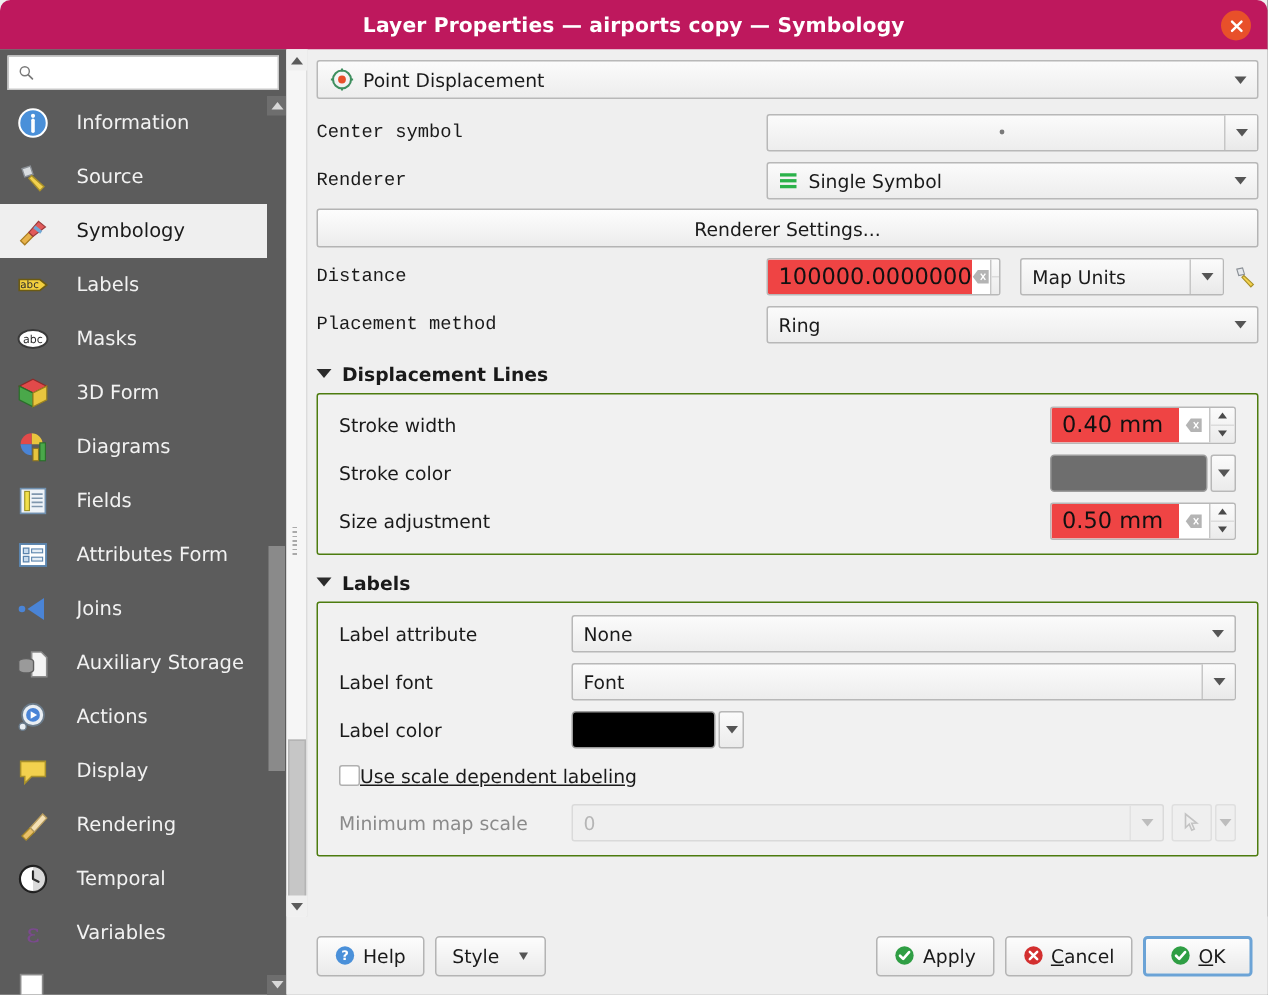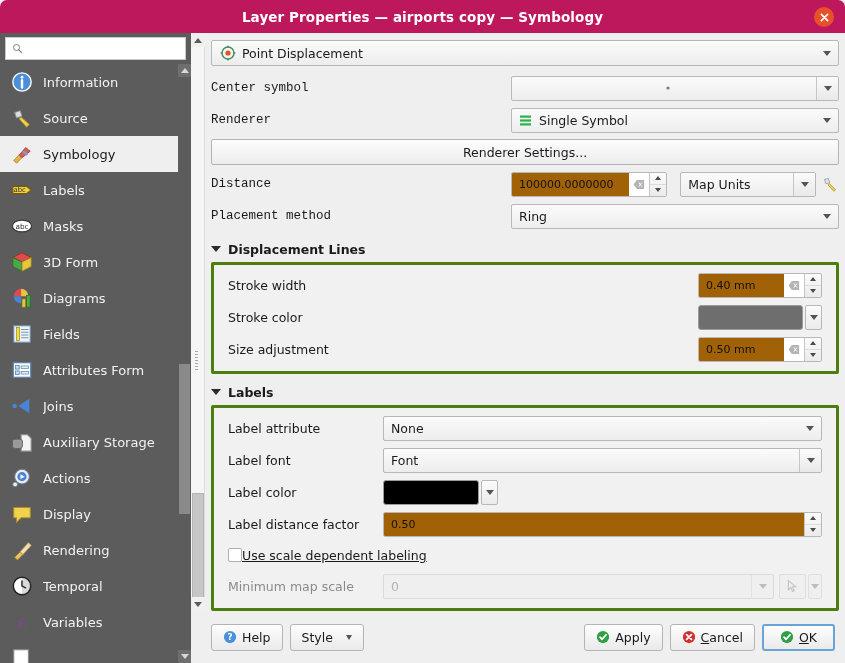--- a/index.html
+++ b/index.html
@@ -62,21 +62,21 @@
     width: 11px; height: 11px; display: block;
   }
   #search-box input {
     border: none; outline: none; background: transparent;
     font-family: inherit; font-size: 12px; flex: 1; color: #333;
   }
   #nav-list {
     flex: 1 1 auto; overflow: hidden; position: relative;
   }
   .nav-item {
-    display: flex; align-items: center; gap: 9px;
+    display: flex; align-items: center; gap: 17px;
     height: 36px; padding-left: 10px;
     color: #f2f2f2; font-size: 13px;
     cursor: pointer;
     white-space: nowrap;
   }
   .nav-item.selected {
     background: #efefef; color: #1a1a1a;
   }
   .nav-item .ico {
     width: 24px; height: 24px; flex: 0 0 24px;
@@ -179,21 +179,21 @@
     font-size: 12.5px; color: #1a1a1a; cursor: pointer;
   }
 
   .spin {
     height: 25px; display: flex; align-items: stretch;
     border: 1px solid #b8b8b8; border-radius: 2px; background: #fff;
     overflow: hidden;
   }
   .spin .val {
     flex: 1; display: flex; align-items: center; padding-left: 7px;
-    font-size: 11px; color: #111; background: #a16207;
+    font-size: 15px; color: #111; background: #ef4444;
   }
   .spin .clr {
     width: 20px; display: flex; align-items: center; justify-content: center;
     color: #9a9a9a; font-size: 11px; cursor: pointer;
   }
   .spin-arrows {
     width: 17px; flex: 0 0 17px;
     border-left: 1px solid #c6c6c6;
     display: flex; flex-direction: column;
     background-image: linear-gradient(#fbfbfb,#ebebeb);
@@ -219,21 +219,21 @@
   }
 
   
   .grp-hdr {
     display: flex; align-items: center; gap: 7px;
     height: 26px; font-weight: bold; font-size: 12.5px; color: #1a1a1a;
     cursor: pointer;
   }
   .tri.grp-open { border-left:5px solid transparent;border-right:5px solid transparent;border-top:6px solid #2b2b2b; }
   .grp-box {
-    border: 3px solid #4d7c0f; border-radius: 2px;
+    border: 1px solid #4d7c0f; border-radius: 2px;
     background: #f1f1f1;
     padding: 4px 14px 6px 14px;
     margin-bottom: 5px;
   }
 
   
   .cbox {
     width: 14px; height: 14px; border: 1px solid #b0b0b0; background: #fff;
     border-radius: 2px; flex: 0 0 14px; cursor: pointer;
   }
@@ -683,34 +683,20 @@
           <div class="row">
             <span class="lab lab-lbl">Label color</span>
             <div class="colorbtn" style="width:115px;">
               <span class="swatch" id="label-swatch" style="background: rgb(0, 0, 0);"></span>
               <span class="drop">
                   <span class="caret"></span>
                 </span>
             </div>
           </div>
 
-          <div class="row">
-            <span class="lab lab-lbl">Label distance factor</span>
-            <div class="spin" style="flex:1;">
-              <span class="val">0.50</span>
-              <span class="spin-arrows">
-                <div>
-                    <span class="tri up-s"></span>
-                  </div>
-                <div>
-                    <span class="tri down-s"></span>
-                  </div>
-              </span>
-            </div>
-          </div>
 
           <div class="row" style="height:30px;">
             <span style="width:0;"></span>
             <span class="cbox"></span>
             <span class="lab" style="margin-left:0;text-decoration:underline;">Use scale dependent labeling</span>
           </div>
 
           <div class="row">
             <span class="lab lab-lbl" style="color:#8a8a8a;">Minimum map scale</span>
             <div class="combo framed" style="flex:1;background-image:none;background:#efefef;border-color:#dadada;color:#b5b5b5;">

